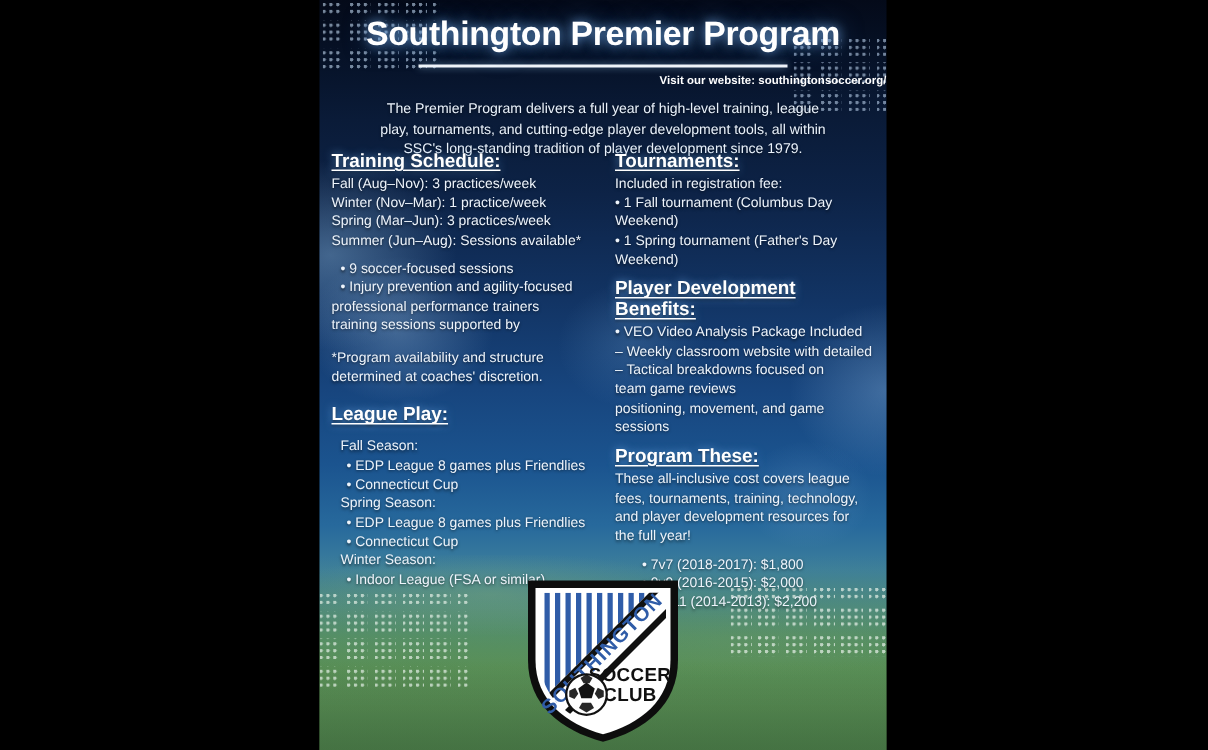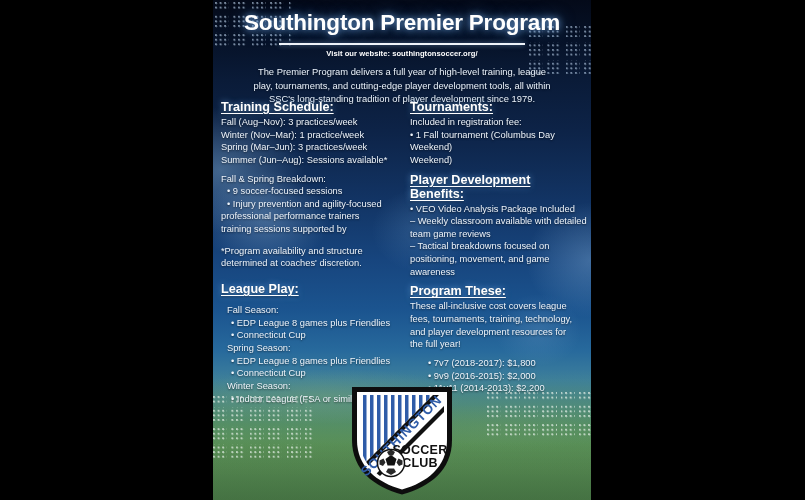--- a/index.html
+++ b/index.html
@@ -66,21 +66,21 @@
   .title{
     margin:10px 0 0;font-size:22.5px;font-weight:bold;color:#ffffff;
     letter-spacing:-.2px;
     text-shadow:0 0 7px rgba(120,175,235,.85),0 0 16px rgba(80,140,210,.55);
   }
   .rule{
     width:246px;height:2px;margin:7px auto 0;background:#f2f6fb;
     box-shadow:0 0 5px rgba(160,205,245,.6);
   }
   .site{
-    margin:4px 0 0;font-size:7.6px;font-weight:bold;color:#ffffff;letter-spacing:.05px;
+    margin:4px 0 0;font-size:7.6px;font-weight:bold;color:#ffffff;letter-spacing:.05px;text-align:right;
   }
   .intro{
     margin:7px auto 0;width:300px;font-size:9.4px;line-height:1.45;
     color:#eaf2fb;text-shadow:0 1px 2px rgba(0,0,0,.5);
   }
 
   
   .cols{position:absolute;left:0;top:100px;width:378px;display:flex;}
   .col{box-sizing:border-box;}
   .col-left{width:193px;padding-left:8px;padding-right:2px;}
@@ -140,21 +140,20 @@
 
       <div class="col col-left">
 
         <h2 class="sec tight">Training Schedule:</h2>
         <div class="line">Fall (Aug–Nov): 3 practices/week</div>
         <div class="line">Winter (Nov–Mar): 1 practice/week</div>
         <div class="line">Spring (Mar–Jun): 3 practices/week</div>
         <div class="line">Summer (Jun–Aug): Sessions available*</div>
 
         <div class="gap-s"></div>
-        <div class="line">Fall &amp; Spring Breakdown:</div>
         <div class="line ind">• 9 soccer-focused sessions</div>
         <div class="line ind">• Injury prevention and agility-focused</div>
         <div class="line">professional performance trainers</div>
         <div class="line">training sessions supported by</div>
 
         <div class="gap-m"></div>
         <div class="line note">*Program availability and structure</div>
         <div class="line note">determined at coaches' discretion.</div>
 
         <div class="gap-l"></div>
@@ -172,30 +171,31 @@
         <div class="line ind">Winter Season:</div>
         <div class="line ind2">• Indoor League (FSA or similar)</div>
       </div>
 
       <div class="col col-right">
 
         <h2 class="sec tight">Tournaments:</h2>
         <div class="line">Included in registration fee:</div>
         <div class="line">• 1 Fall tournament (Columbus Day</div>
         <div class="line">Weekend)</div>
+        <div class="line">• 1 Spring tournament (Father's Day</div>
         <div class="line">Weekend)</div>
 
         <div class="gap-s"></div>
         <h2 class="sec">Player Development Benefits:</h2>
         <div class="line">• VEO Video Analysis Package Included</div>
-        <div class="line">– Weekly classroom available with detailed</div>
+        <div class="line">– Weekly classroom website with detailed</div>
+        <div class="line">– Tactical breakdowns focused on</div>
         <div class="line">team game reviews</div>
-        <div class="line">– Tactical breakdowns focused on</div>
         <div class="line">positioning, movement, and game</div>
-        <div class="line">awareness</div>
+        <div class="line">sessions</div>
 
         <div class="gap-s"></div>
         <h2 class="sec">Program These:</h2>
         <div class="line">These all-inclusive cost covers league</div>
         <div class="line">fees, tournaments, training, technology,</div>
         <div class="line">and player development resources for</div>
         <div class="line">the full year!</div>
 
         <div class="gap-s"></div>
         <div class="line ind3">• 7v7 (2018-2017): $1,800</div>

